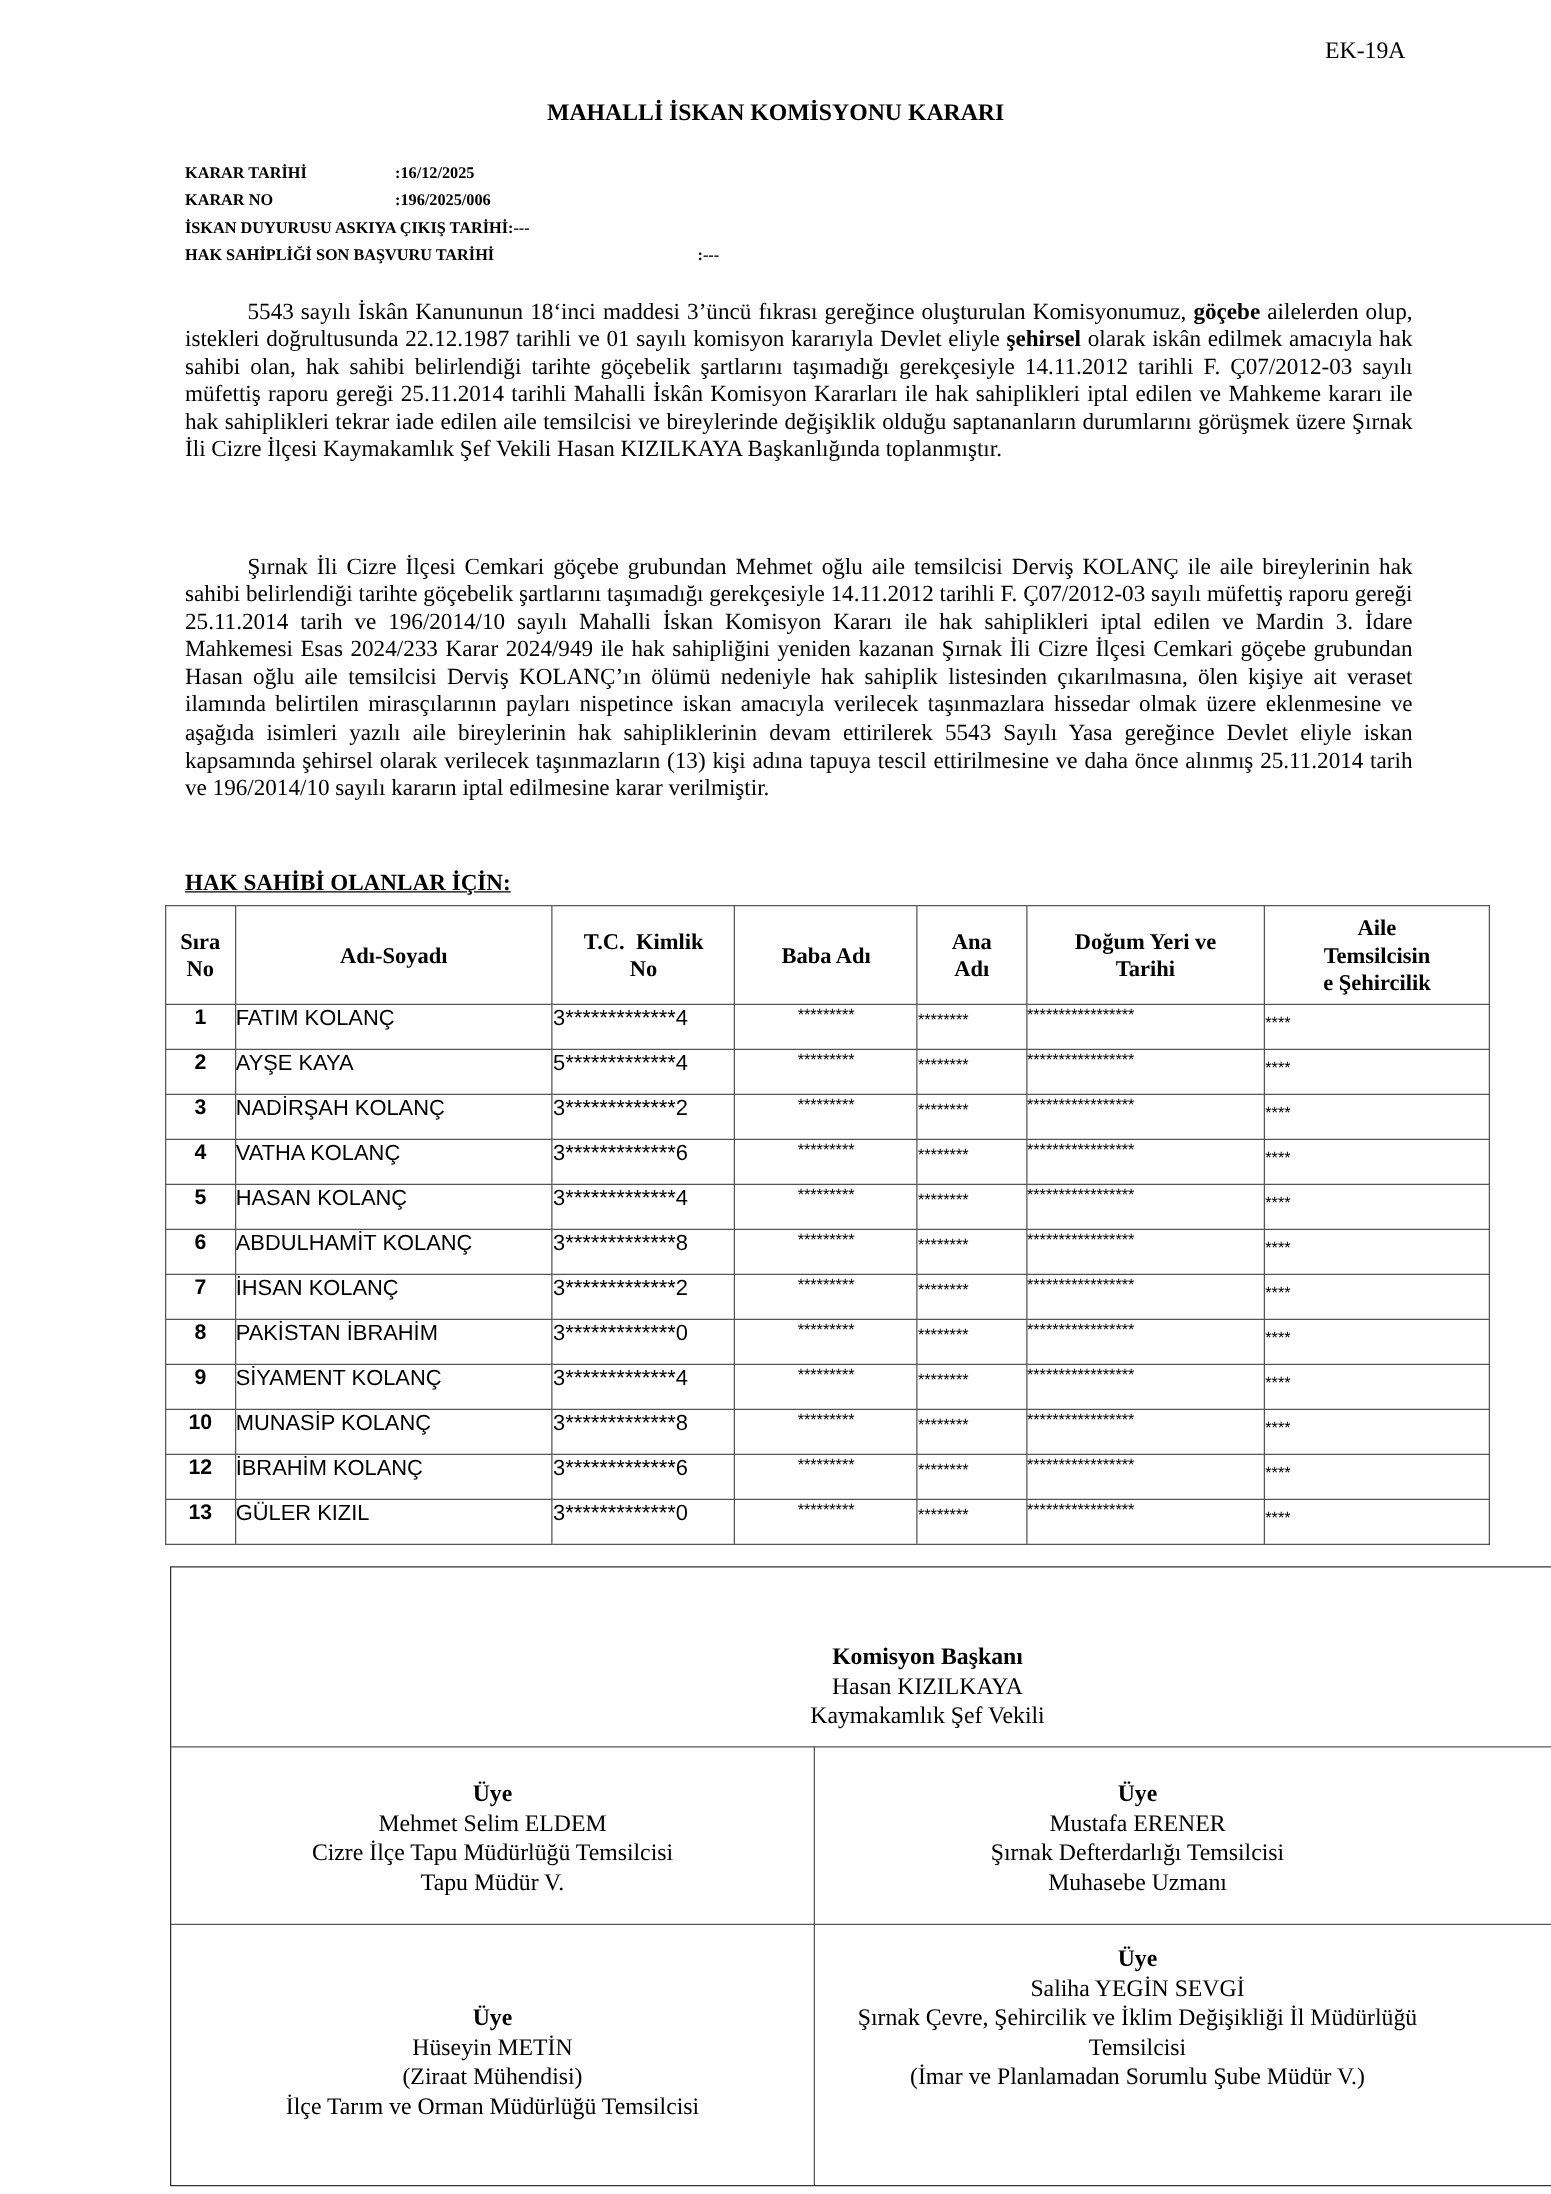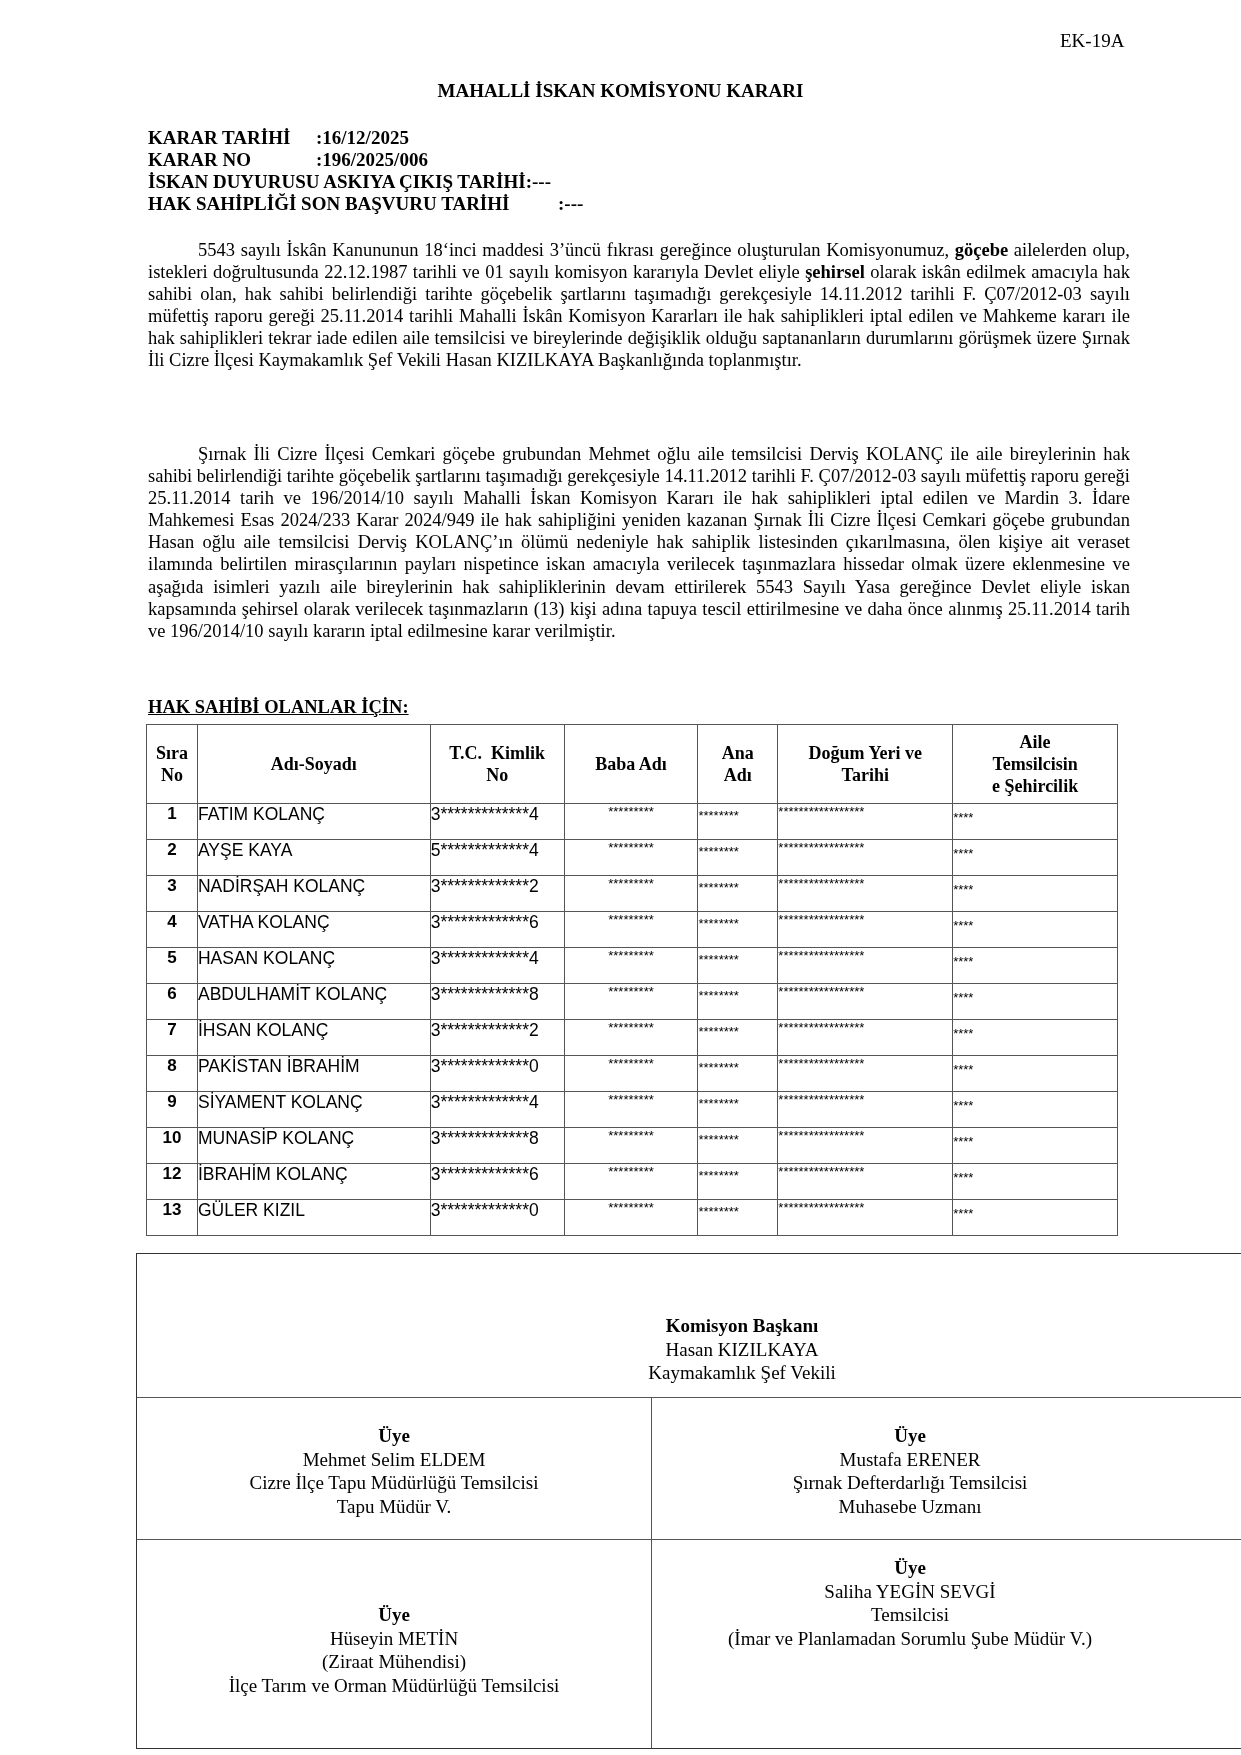--- a/index.html
+++ b/index.html
@@ -1,33 +1,33 @@
 <!DOCTYPE html>
 <html><head>
 <meta charset="utf-8">
 <style>
   html, body { margin: 0; padding: 0; background: #ffffff; }
   body { width: 1241px; height: 1755px; position: relative; overflow: hidden;
          font-family: "Liberation Serif", "DejaVu Serif", serif; color: #000; }
   .ek { position: absolute; top: 30px; left: 1060px; font-size: 19px; }
   .title { position: absolute; top: 80px; left: 0; width: 1241px; text-align: center;
            font-weight: bold; font-size: 19px; letter-spacing: 0; }
-  .meta { position: absolute; top: 127px; left: 148px; font-weight: bold; font-size: 19px; line-height: 22px; }
+  .meta { position: absolute; top: 127px; left: 148px; font-weight: bold; font-size: 13px; line-height: 22px; }
   .meta .row { display: flex; white-space: nowrap; }
   .meta .k1 { width: 168px; }
   .meta .k2 { width: 168px; }
   .meta .k3 { }
   .para { position: absolute; left: 148px; width: 982px; font-size: 18.5px; line-height: 22.1px;
           text-align: justify; text-indent: 50px; margin: 0; }
   .p1 { top: 239px; }
   .p2 { top: 443px; }
   .para b { font-weight: bold; }
   .sec-head { position: absolute; top: 697px; left: 148px; font-weight: bold; font-size: 18.5px;
               text-decoration: underline; }
-  table.people { position: absolute; top: 724px; left: 146px; width: 972px; border-collapse: collapse; }
+  table.people { position: absolute; top: 724px; left: 132px; width: 1060px; border-collapse: collapse; }
   table.people th, table.people td { border: 1.5px solid #555; padding: 0; }
   table.people th { font-family: "Liberation Serif", serif; font-weight: bold; font-size: 18px;
                     line-height: 22px; text-align: center; height: 78px; }
   table.people td { height: 29px; vertical-align: top; font-family: "Liberation Sans", "DejaVu Sans", sans-serif; }
   td.no { text-align: center; font-weight: bold; font-size: 17px; padding-top: 2px; }
   td.name { font-size: 17.5px; padding-left: 6px; padding-top: 9px; }
   td.tc { font-size: 17.5px; padding-left: 6px; padding-top: 9px; }
   td.mask { font-size: 13px; padding-top: 0; }
   td.baba { text-align: center; }
   td.ana { padding-left: 6px; padding-top: 4px !important; }
@@ -233,16 +233,17 @@
   </div>
   <div class="cell" style="left:0;top:349px;width:514px;">
     <div class="role">Üye</div>
     <div>Hüseyin METİN</div>
     <div>(Ziraat Mühendisi)</div>
     <div>İlçe Tarım ve Orman Müdürlüğü Temsilcisi</div>
   </div>
   <div class="cell" style="left:516px;top:302px;width:514px;">
     <div class="role">Üye</div>
     <div>Saliha YEGİN SEVGİ</div>
+    <div>Şırnak Çevre, Şehircilik ve İklim Değişikliği İl Müdürlüğü</div>
     <div>Temsilcisi</div>
     <div>(İmar ve Planlamadan Sorumlu Şube Müdür V.)</div>
   </div>
 </div>
 
 </body></html>

